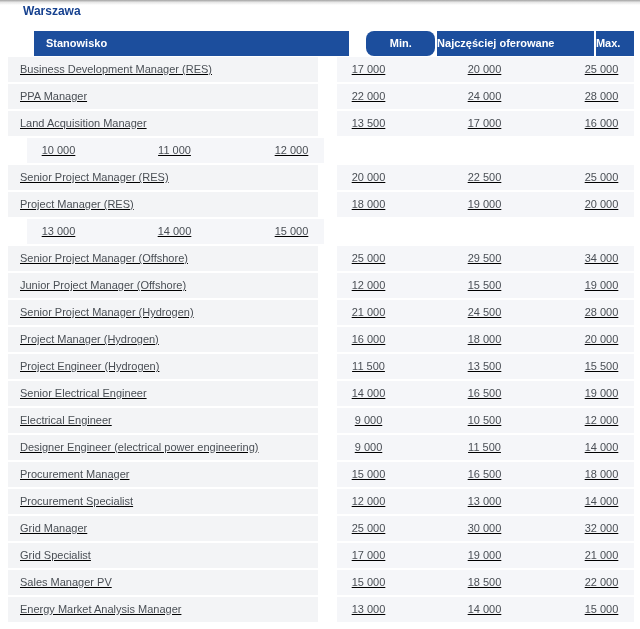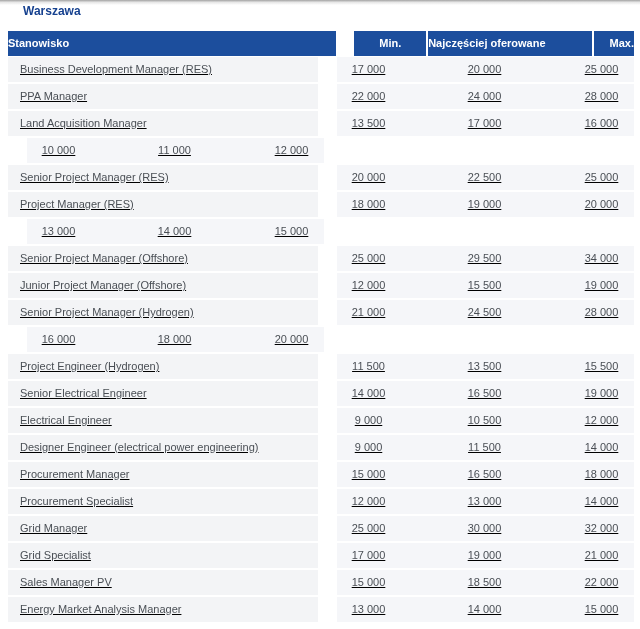--- a/index.html
+++ b/index.html
@@ -33,38 +33,41 @@
     display: flex;
     height: 25px;
     line-height: 25px;
     font-size: 11px;
     font-weight: bold;
     color: #ffffff;
   }
   .hdr .h-pos {
     width: 346px;
     background: var(--header-bg, #1c4e9d);
+    padding-left: 12px;
     box-sizing: border-box;
+    margin-left: 26px;
   }
   .hdr .h-gap { width: 19px; }
   .hdr .h-min {
     width: 76px;
     background: var(--header-bg, #1c4e9d);
     text-align: center;
+    border-radius: 8px;
   }
   .hdr .h-sep { width: 2px; background: #ffffff; }
   .hdr .h-typ {
     width: 173px;
     background: var(--header-bg, #1c4e9d);
     text-align: left;
   }
   .hdr .h-max {
     width: 42px;
     background: var(--header-bg, #1c4e9d);
-    text-align: right;
+    text-align: left;
   }
   .rows { margin-top: 1px; text-decoration: underline; }
   .row {
     display: flex;
     height: 25px;
     line-height: 25px;
     margin-bottom: 2px;
     font-size: 11px;
     color: var(--text-color, #4a4f55);
   }
@@ -196,20 +199,21 @@
     <div class="cell-pos">Senior Project Manager (Hydrogen)</div>
     <div class="cell-gap"></div>
     <div class="nums">
       <div class="cell-min">21 000</div>
       <div class="cell-typ">24 500</div>
       <div class="cell-max">28 000</div>
     </div>
   </div>
 
   <div class="row">
+    <div class="cell-pos">Project Manager (Hydrogen)</div>
     <div class="cell-gap"></div>
     <div class="nums">
       <div class="cell-min">16 000</div>
       <div class="cell-typ">18 000</div>
       <div class="cell-max">20 000</div>
     </div>
   </div>
 
   <div class="row">
     <div class="cell-pos">Project Engineer (Hydrogen)</div>

